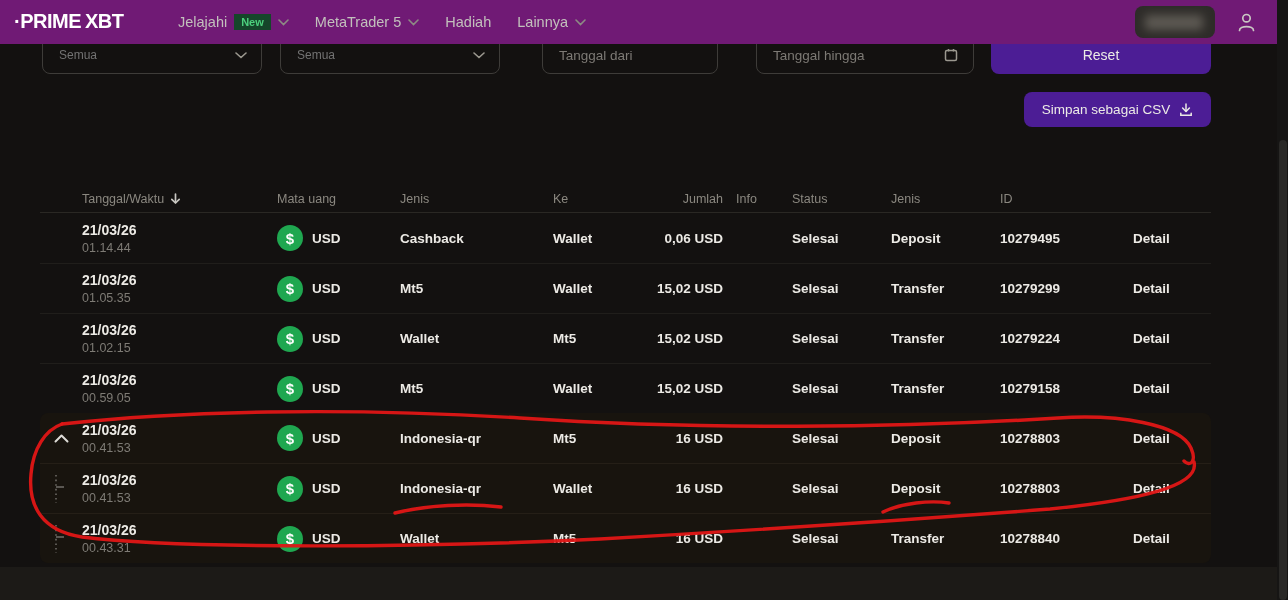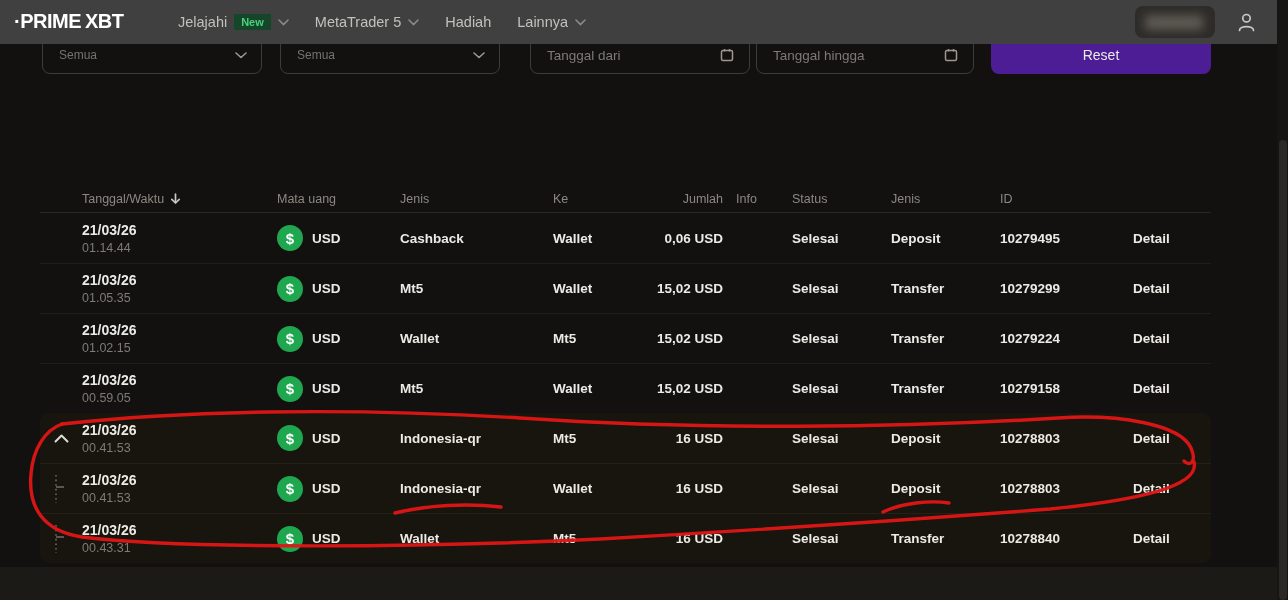--- a/index.html
+++ b/index.html
@@ -1,41 +1,41 @@
 <!DOCTYPE html>
 <html><head>
 <meta charset="utf-8">
 <style>
   * { margin:0; padding:0; box-sizing:border-box; }
   html,body { width:1288px; height:600px; }
   body { font-family:"Liberation Sans", sans-serif; background:#131110; color:#e9e7e2; overflow:hidden; position:relative; }
   .stage { position:absolute; inset:0; width:1288px; height:600px; overflow:hidden; }
 
   
-  .nav { position:absolute; left:0; top:0; width:1288px; height:44px; background:#404040; z-index:20; }
+  .nav { position:absolute; left:0; top:0; width:1288px; height:44px; background:#701a75; z-index:20; }
   .logo { position:absolute; left:14px; top:10px; font-size:20px; font-weight:800; letter-spacing:-0.5px; color:#ffffff; white-space:nowrap; }
   .logo .xbt { margin-left:4px; }
   .nav-menu { position:absolute; left:178px; top:0; height:44px; display:flex; align-items:center; gap:26px;justify-content:center; }
   .nav-item { display:flex; align-items:center; gap:7px; font-size:14.5px; color:#c2c0bc; cursor:pointer; white-space:nowrap; }
   .badge-new { background:#15462a; color:#4cd07d; font-size:11px; font-weight:700; padding:2px 7px; border-radius:0; }
   .chev { display:inline-block; }
   .nav-right { position:absolute; right:30px; top:0; height:44px; display:flex; align-items:center; gap:20px; }
   .acct-pill { width:80px; height:32px; background:#2e2c29; border-radius:8px; position:relative; overflow:hidden; }
   .acct-pill .blurbar { position:absolute; left:10px; top:9px; width:58px; height:15px; background:#5d5953; border-radius:3px; filter:blur(5px); }
 
   
   .ctrl { position:absolute; top:36px; height:38px; border-radius:8px; z-index:10; }
   .dd, .datein { border:1px solid #3e3c39; background:transparent; display:flex; align-items:center; justify-content:space-between; padding:0 14px 0 16px; }
   .dd span { font-size:12px; color:#737373; }
   .datein input { background:transparent; border:none; outline:none; width:160px; font-family:"Liberation Sans",sans-serif; font-size:13.5px; color:#e8e6e3; }
   .datein input::placeholder { color:#7d7a75; }
   .btn { background:#4c1d95; display:flex; align-items:center; justify-content:center; gap:9px; font-size:14px; color:#eceae6; cursor:pointer; border:none; }
   #dd1 { left:42px;  width:220px; }
   #dd2 { left:280px; width:220px; }
-  #date1 { left:530px; width:220px; }
+  #date1 { left:542px; width:176px; }
   #date2 { left:756px; width:218px; }
   #resetBtn { left:991px; width:220px; }
   #csvBtn { position:absolute; left:1024px; top:92px; width:187px; height:35px; border-radius:8px; font-size:13.5px; z-index:5; }
 
   
   .table { position:absolute; left:40px; top:185px; width:1171px; z-index:5; }
   .thead, .trow { display:grid; grid-template-columns:42px 195px 123px 153px 87px 83px 60px 100px 110px 120px 1fr; align-items:center; }
   .thead { height:28px; border-bottom:1px solid #2a2824; font-size:12.5px; color:#8b8880; }
   .thead > div:nth-child(2) { display:flex; align-items:center; gap:6px; cursor:pointer; }
   .thead > div:nth-child(6), .trow > div:nth-child(6) { text-align:right; }
@@ -134,20 +134,28 @@
     <svg width="16" height="16" viewBox="0 0 16 16">
         <rect x="2.5" y="3.5" width="11" height="10" rx="1.5" fill="none" stroke="#9b988f" stroke-width="1.5"></rect>
         <line x1="5.5" y1="2" x2="5.5" y2="4.5" stroke="#9b988f" stroke-width="1.5"></line>
         <line x1="10.5" y1="2" x2="10.5" y2="4.5" stroke="#9b988f" stroke-width="1.5"></line>
       </svg>
   </div>
   <button class="ctrl btn" id="resetBtn">
       <span>Reset</span>
     </button>
 
+  <button class="btn" id="csvBtn">
+    <span>Simpan sebagai CSV</span>
+    <svg width="14" height="14" viewBox="0 0 14 14">
+        <line x1="7" y1="1" x2="7" y2="8.2" stroke="#eceae6" stroke-width="1.5" stroke-linecap="round"></line>
+        <polyline points="3.6,5 7,8.5 10.4,5" fill="none" stroke="#eceae6" stroke-width="1.5" stroke-linecap="round" stroke-linejoin="round"></polyline>
+        <path d="M1.8 10.2 V12.2 H12.2 V10.2" fill="none" stroke="#eceae6" stroke-width="1.5" stroke-linecap="round"></path>
+      </svg>
+  </button>
 
   <div class="table">
     <div class="thead">
       <div></div>
       <div>
         <span>Tanggal/Waktu</span>
         <svg width="11" height="12" viewBox="0 0 11 12">
             <line x1="5.5" y1="1" x2="5.5" y2="9.5" stroke="#c9c7c2" stroke-width="1.7" stroke-linecap="round"></line>
             <polyline points="1.8,6.3 5.5,10 9.2,6.3" fill="none" stroke="#c9c7c2" stroke-width="1.7" stroke-linecap="round" stroke-linejoin="round"></polyline>
           </svg>

